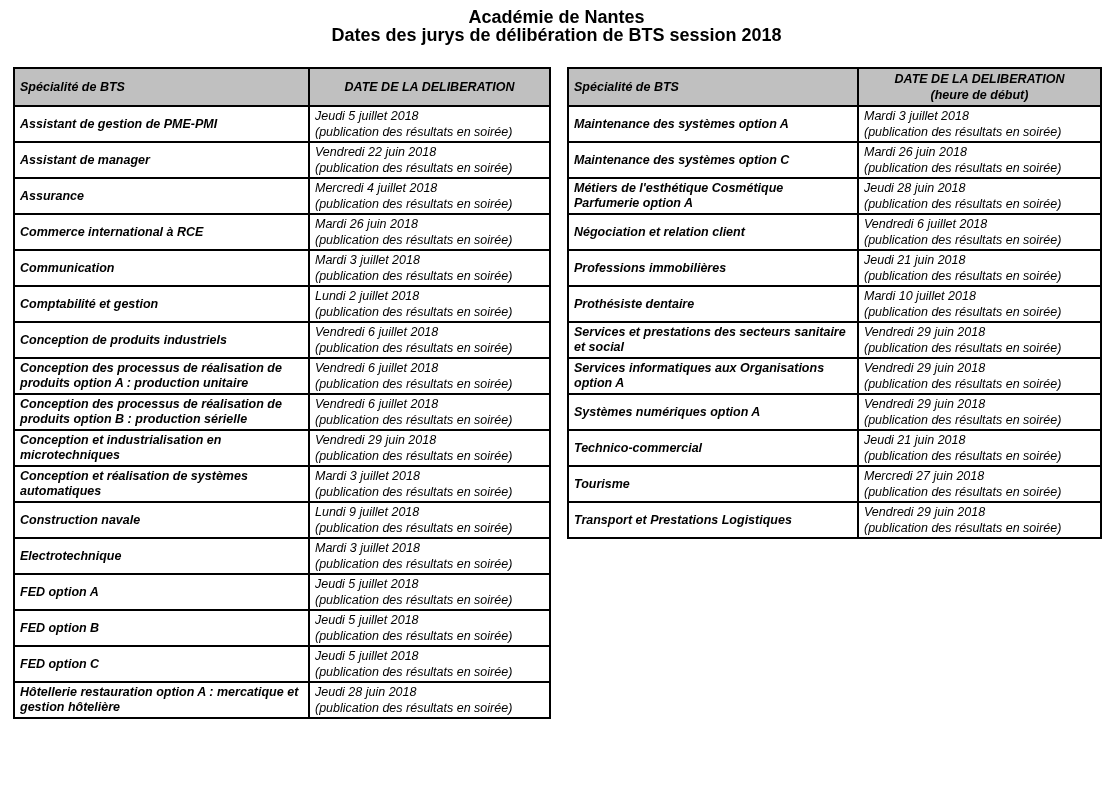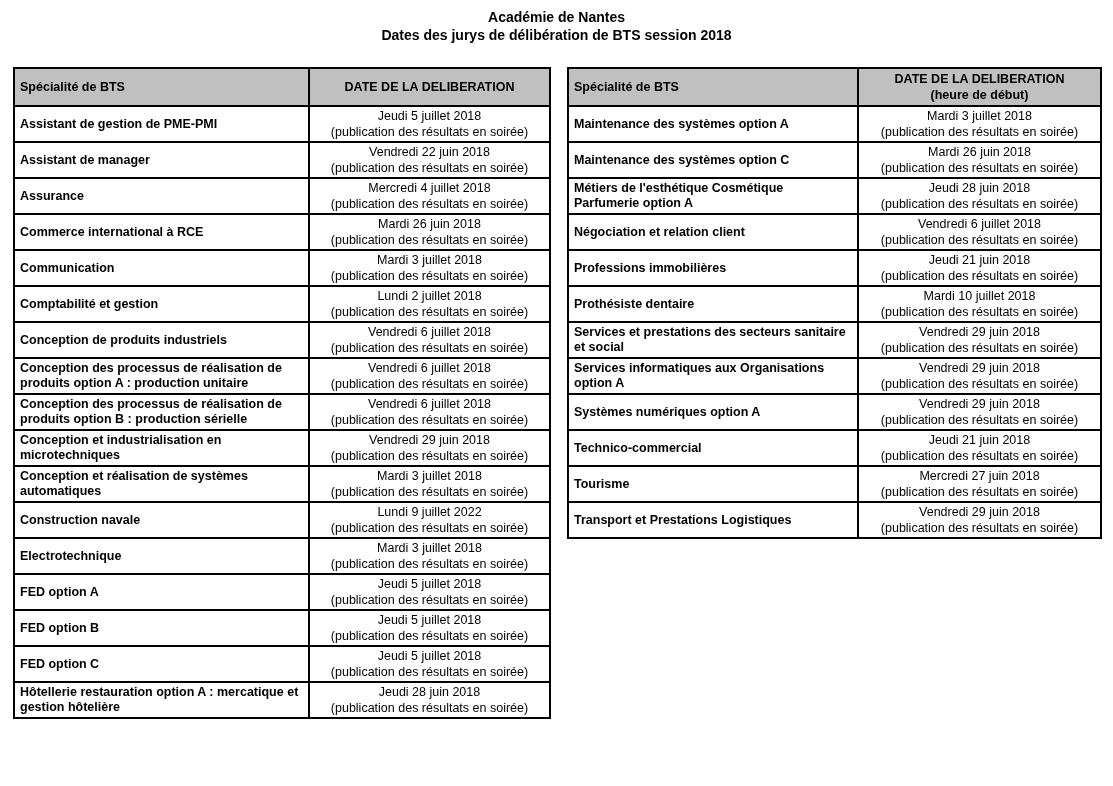--- a/index.html
+++ b/index.html
@@ -13,28 +13,29 @@
   .page {
     width: 1113px;
     height: 786px;
     overflow: hidden;
     background: #ffffff;
   }
   .title {
     margin-top: 8px;
     text-align: center;
     font-weight: bold;
-    font-size: 14px;
+    font-size: 18px;
     line-height: 18px;
   }
   .tables {
     display: flex;
     align-items: flex-start;
     gap: 16px;
     margin: 23px 0 0 13px;
+    font-style: italic;
   }
   table {
     border-collapse: collapse;
     table-layout: fixed;
   }
   th, td {
     border: 2px solid #000000;
     overflow: hidden;
   }
   th {
@@ -52,21 +53,21 @@
     font-size: 12.5px;
     padding: 1px 5px;
     vertical-align: middle;
   }
   td.spec {
     font-weight: bold;
     text-align: left;
     line-height: 15px;
   }
   td.date {
-    text-align: center;
+    text-align: left;
     line-height: 16px;
   }
   .t-left  { width: 536px; }
   .t-right { width: 533px; }
 </style>
 </head>
 <body>
 
 <div class="page">
 
@@ -164,21 +165,21 @@
           <tr>
             <td class="spec">Conception et réalisation de systèmes automatiques</td>
             <td class="date">
               <div>Mardi 3 juillet 2018</div>
               <div>(publication des résultats en soirée)</div>
             </td>
           </tr>
           <tr>
             <td class="spec">Construction navale</td>
             <td class="date">
-              <div>Lundi 9 juillet 2022</div>
+              <div>Lundi 9 juillet 2018</div>
               <div>(publication des résultats en soirée)</div>
             </td>
           </tr>
           <tr>
             <td class="spec">Electrotechnique</td>
             <td class="date">
               <div>Mardi 3 juillet 2018</div>
               <div>(publication des résultats en soirée)</div>
             </td>
           </tr>

